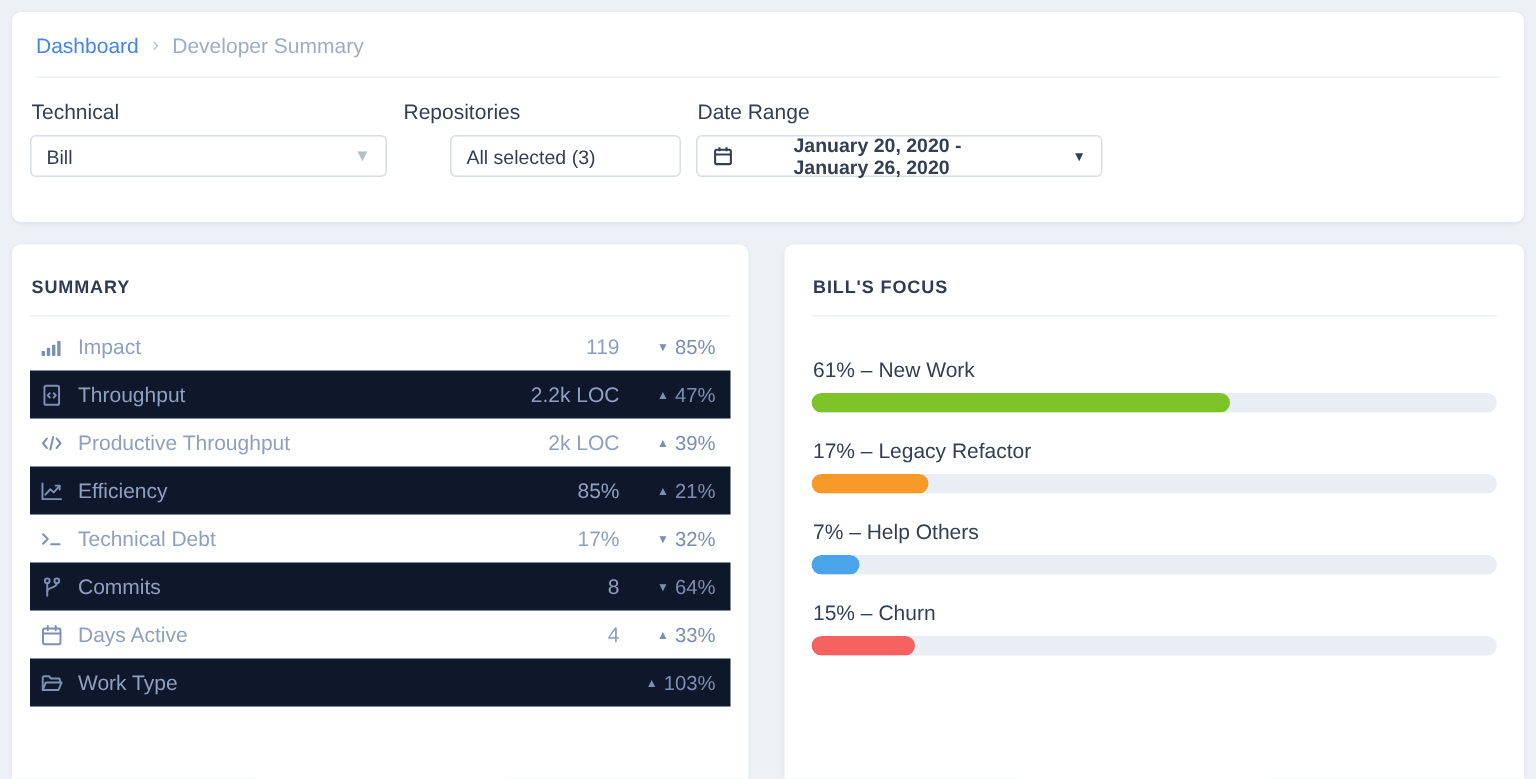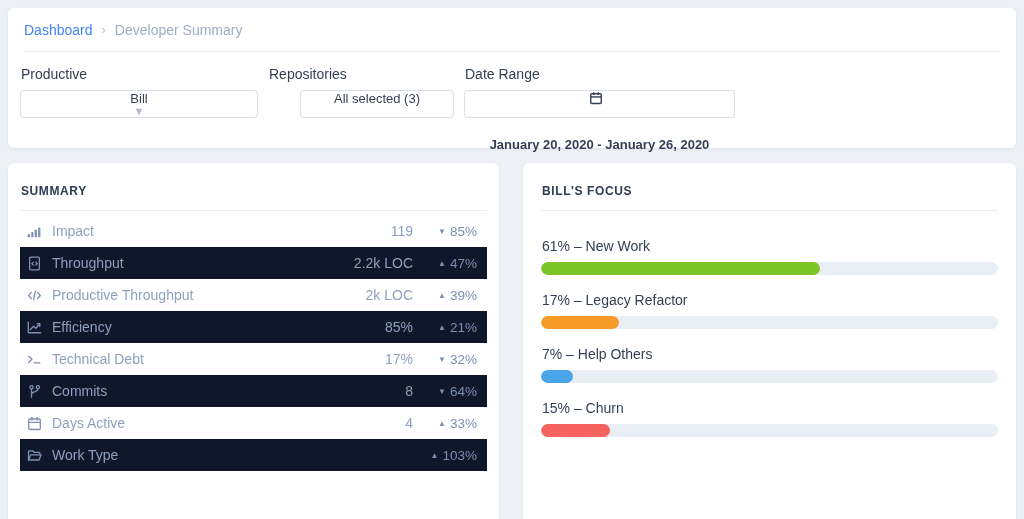--- a/index.html
+++ b/index.html
@@ -23,21 +23,21 @@
   .crumb-link { color: #4583f2; text-decoration: none; cursor: pointer; }
   .crumb-sep { color: #b9c3d4; margin: 0 9px; font-size: 13px; }
   .crumb-current { color: #9fadc4; }
   .top-divider { border-top: 1px solid #e9edf4; margin: 0 16px; }
   .filters { display: flex; padding: 14px 12px 0; }
   .filter-group { margin-right: 10px; }
   .filter-label { font-size: 14px; color: #333f54; margin-bottom: 8px; margin-left: 1px; }
   .fbox {
     height: 28px; border: 1px solid #d7dce5; border-radius: 4px;
     background: #fff; display: flex; align-items: center;
-    padding: 0 10px; font-size: 13px; color: #333f54; cursor: pointer; flex-direction: column;
+    padding: 0 10px; font-size: 13px; color: #333f54; cursor: pointer;
   }
   .dev-box   { width: 238px; }
   .repo-box  { width: 154px; margin-left: 32px; }
   .date-box  { width: 271px; font-weight: bold; gap: 32px; }
   .spacer { flex: 1; }
   .chev-gray { color: #b3bcc9; font-size: 11px; line-height: 1; }
   .chev-dark { color: #333f54; font-size: 9px; line-height: 1; }
   .cal-icon { display: inline-flex; margin-right: 8px; }
   
   .cards { display: flex; gap: 24px; margin: 15px 8px 0; height: 400px; }
@@ -75,21 +75,21 @@
 
 <div class="panel top-panel">
   <div class="breadcrumb">
     <a class="crumb-link">Dashboard</a>
     <span class="crumb-sep">›</span>
     <span class="crumb-current">Developer Summary</span>
   </div>
   <div class="top-divider"></div>
   <div class="filters">
     <div class="filter-group">
-      <div class="filter-label">Productive</div>
+      <div class="filter-label">Technical</div>
       <div class="fbox dev-box">
         <span>Bill</span>
         <span class="spacer"></span>
         <span class="chev-gray">▼</span>
       </div>
     </div>
     <div class="filter-group">
       <div class="filter-label">Repositories</div>
       <div class="fbox repo-box">
         <span>All selected (3)</span>

